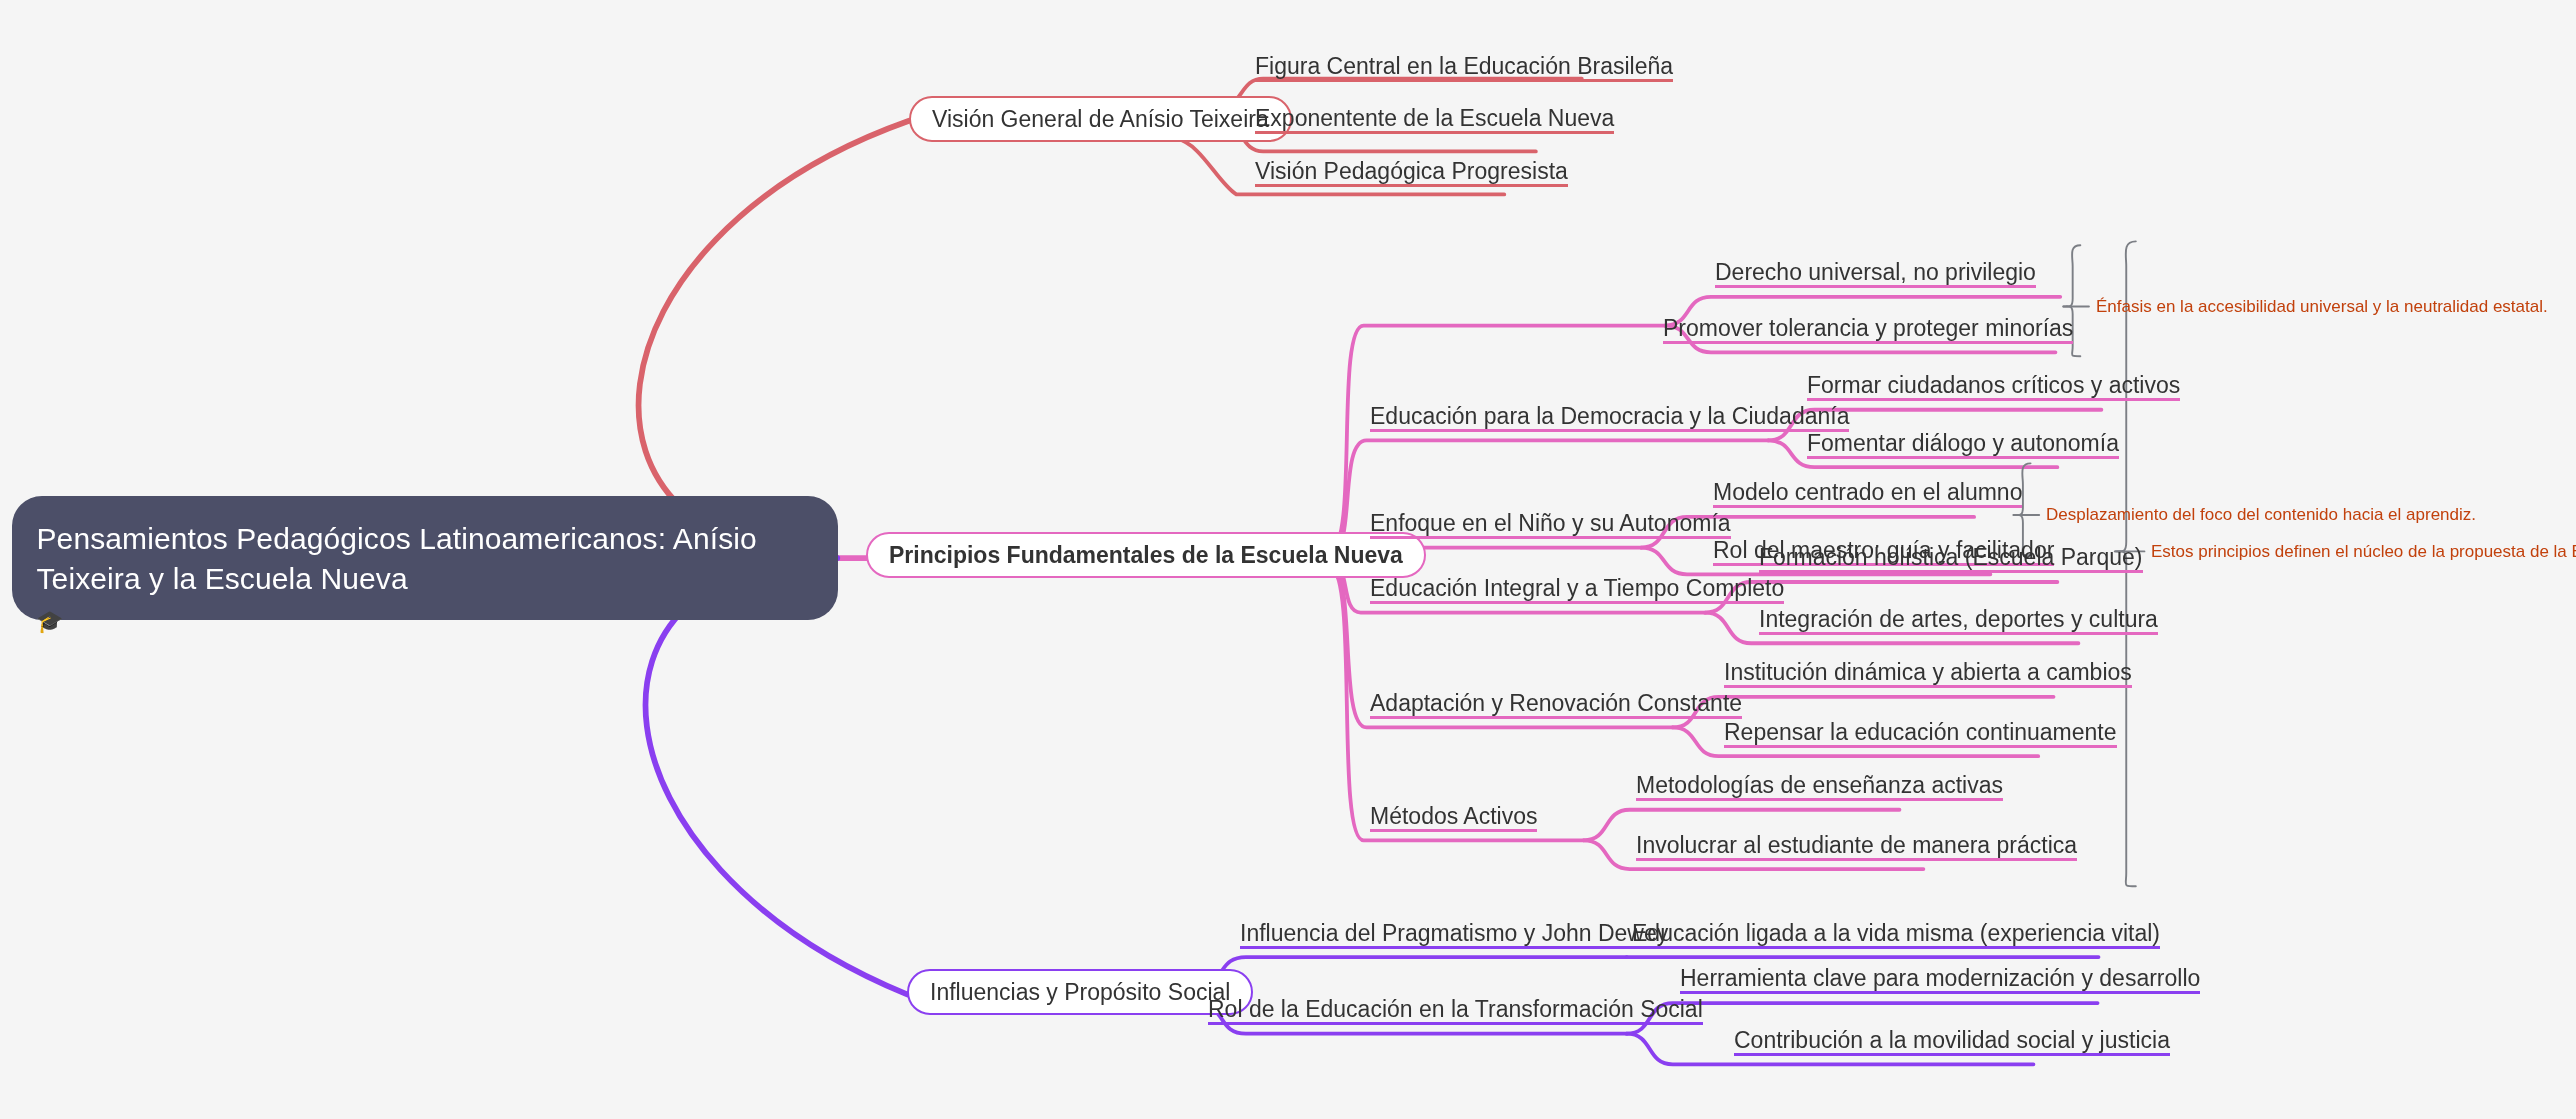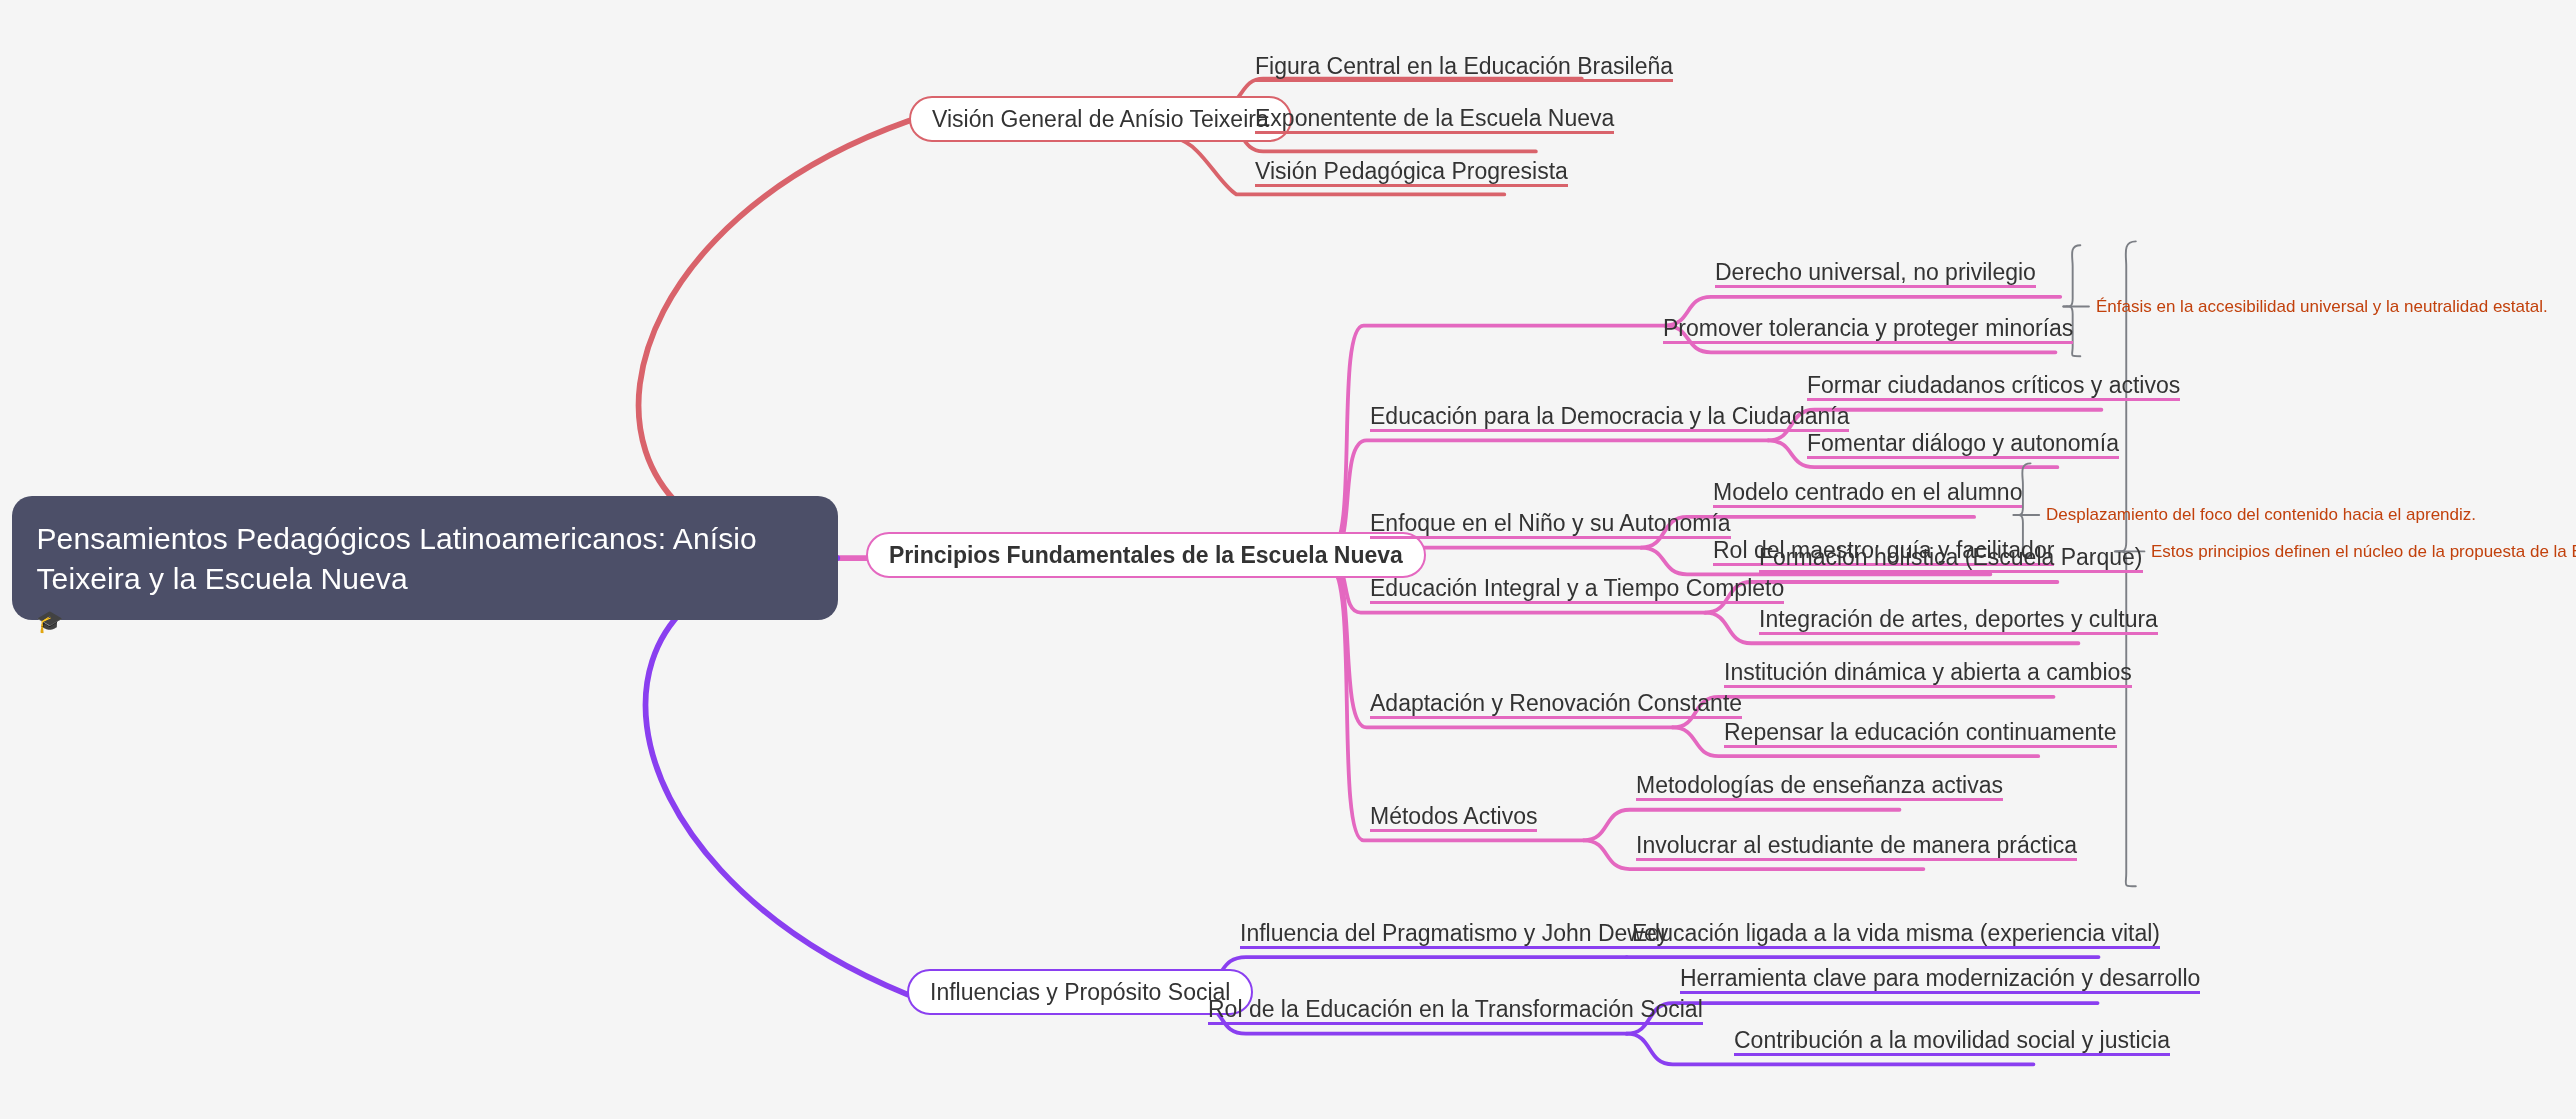--- a/index.html
+++ b/index.html
@@ -25,21 +25,21 @@
   }
 
   
   .root-node {
     position: absolute;
     left: 11.5px;
     top: 496px;
     width: 826px;
     height: 124px;
     background: #4c4f68;
-    border-radius: 20px;
+    border-radius: 30px;
     padding: 23px 25px 9.6px 25px;
     display: flex;
     flex-direction: column;
     justify-content: flex-start;
   }
   .root-title {
     color: #ffffff;
     font-size: 30px;
     line-height: 1.32;
     font-weight: 400;

